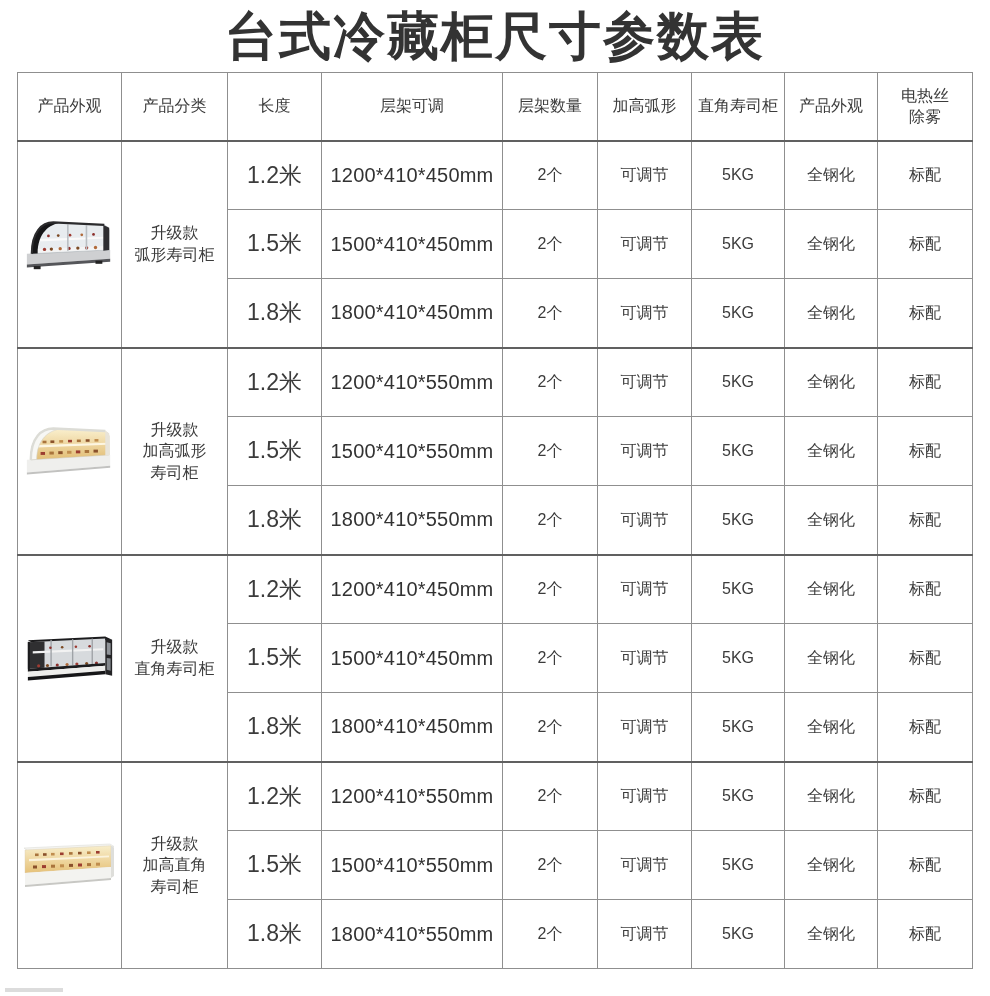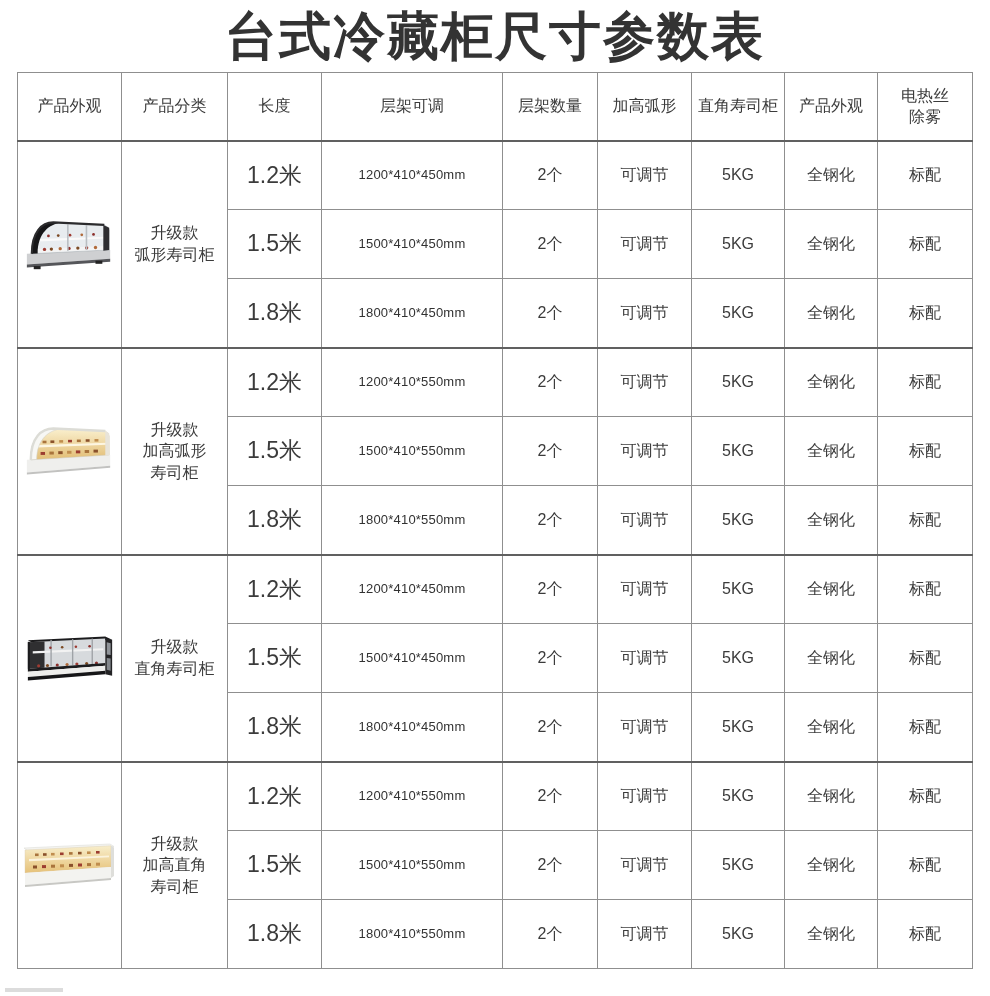--- a/index.html
+++ b/index.html
@@ -17,21 +17,21 @@
   }
   th,td{
     border:1px solid #8f8f8f;text-align:center;vertical-align:middle;
     color:#3b3b3b;font-size:16px;padding:0;white-space:pre-line;line-height:1.35;
   }
   th{font-weight:400;}
   thead tr{height:68px;}
   tbody tr{height:69px;}
   tbody tr.group-start td{border-top:2px solid #606060;}
   td.c-len{font-size:23px;}
-  td.c-size{font-size:13px;letter-spacing:.2px;color:#323232;}
+  td.c-size{font-size:20px;letter-spacing:.2px;color:#323232;}
   td.c-img{padding:2px;}
   td.c-img svg{display:block;margin:0 auto;}
   .artifact{position:absolute;left:5px;top:988px;width:58px;height:4px;background:#dcdcdc;}
 </style>
 </head>
 <body>
 
 <div class="title">台式冷藏柜尺寸参数表</div>
 
 <table class="spec">

